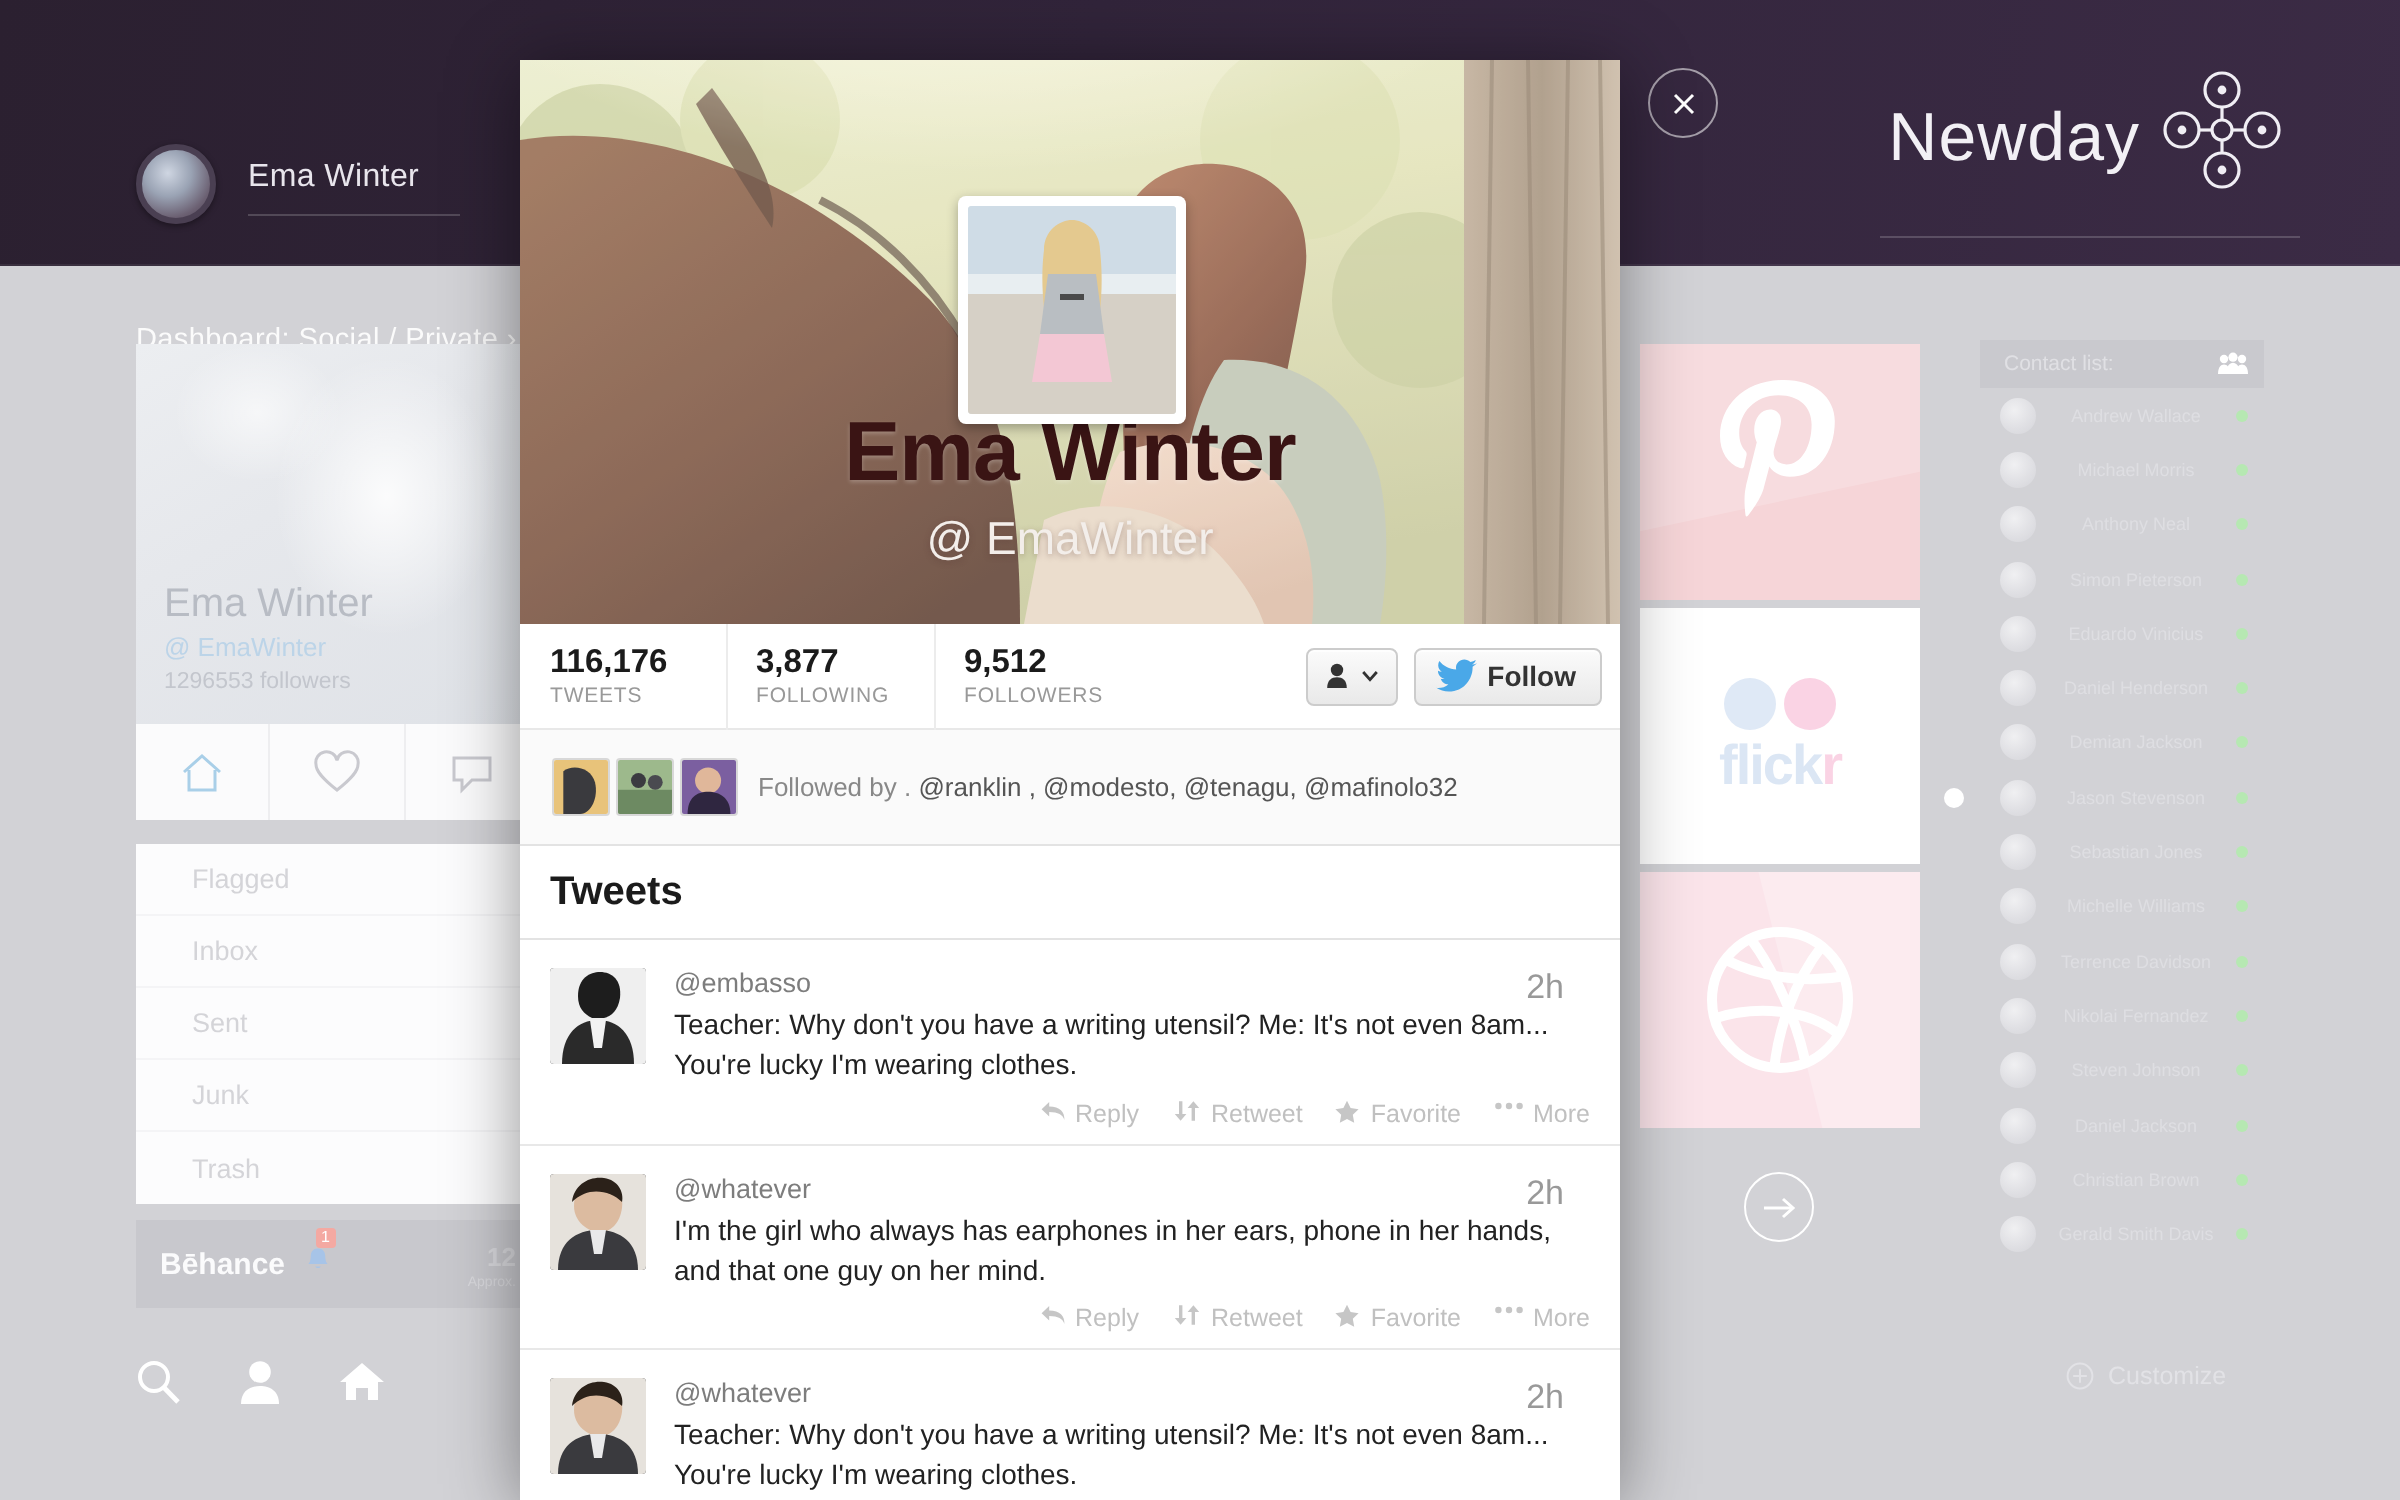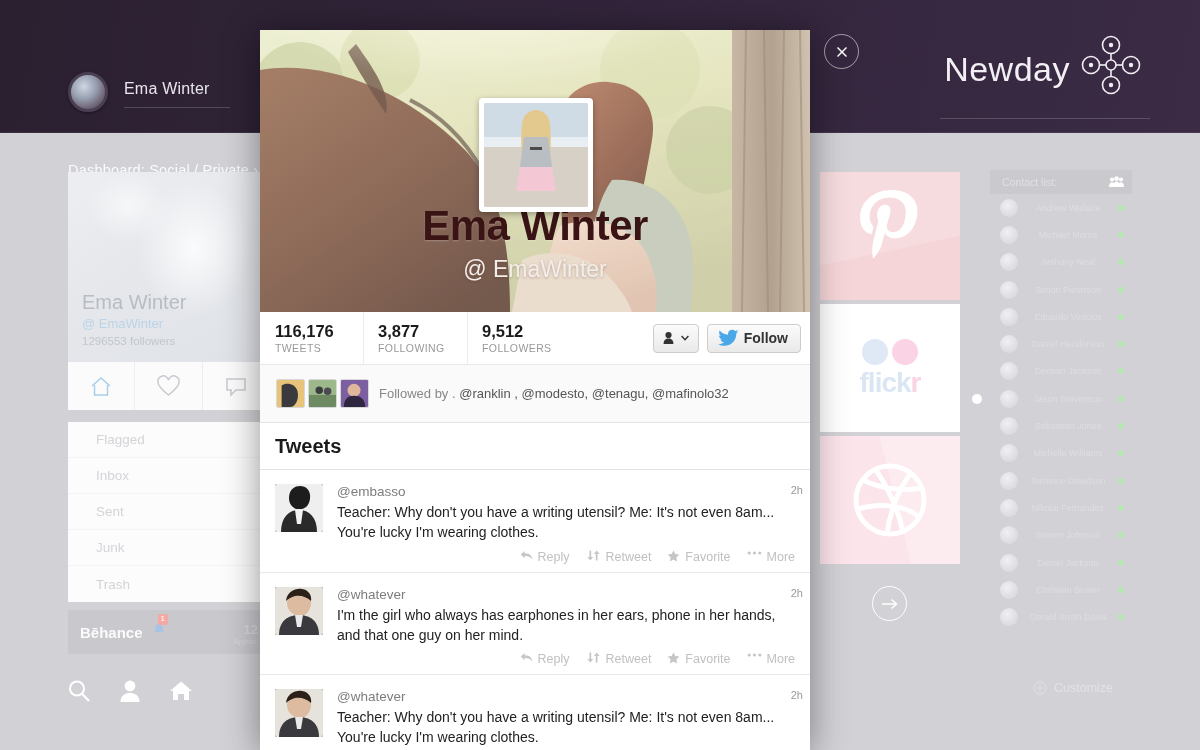--- a/index.html
+++ b/index.html
@@ -262,21 +262,21 @@
     display: flex; padding: 14px 15px 8px 15px; gap: 14px;
     border-bottom: 1px solid #e8e8e8; background: #fff; position: relative;
   }
   .tw-av {
     width: 48px; height: 48px; flex: 0 0 48px; border-radius: 2px;
     overflow: hidden; background: #2c2c2c; cursor: pointer;
   }
   .tw-body { flex: 1; min-width: 0; }
   .tw-handle { font-size: 13.5px; color: #7d7d7d; margin-bottom: 3px; cursor: pointer; }
   .tw-text { font-size: 14px; color: #222; line-height: 1.45; }
-  .tw-time { position: absolute; right: 7px; top: 14px; font-size: 11px; color: #999; }
+  .tw-time { position: absolute; right: 28px; top: 14px; font-size: 17px; color: #999; }
   .tw-actions {
     display: flex; justify-content: flex-end; gap: 16px; margin-top: 7px;
     color: #c0c0c0; font-size: 12.5px;
   }
   .tw-act { display: flex; gap: 5px; cursor: pointer; }
 </style>
 </head>
 <body>
 
 <div id="app">

